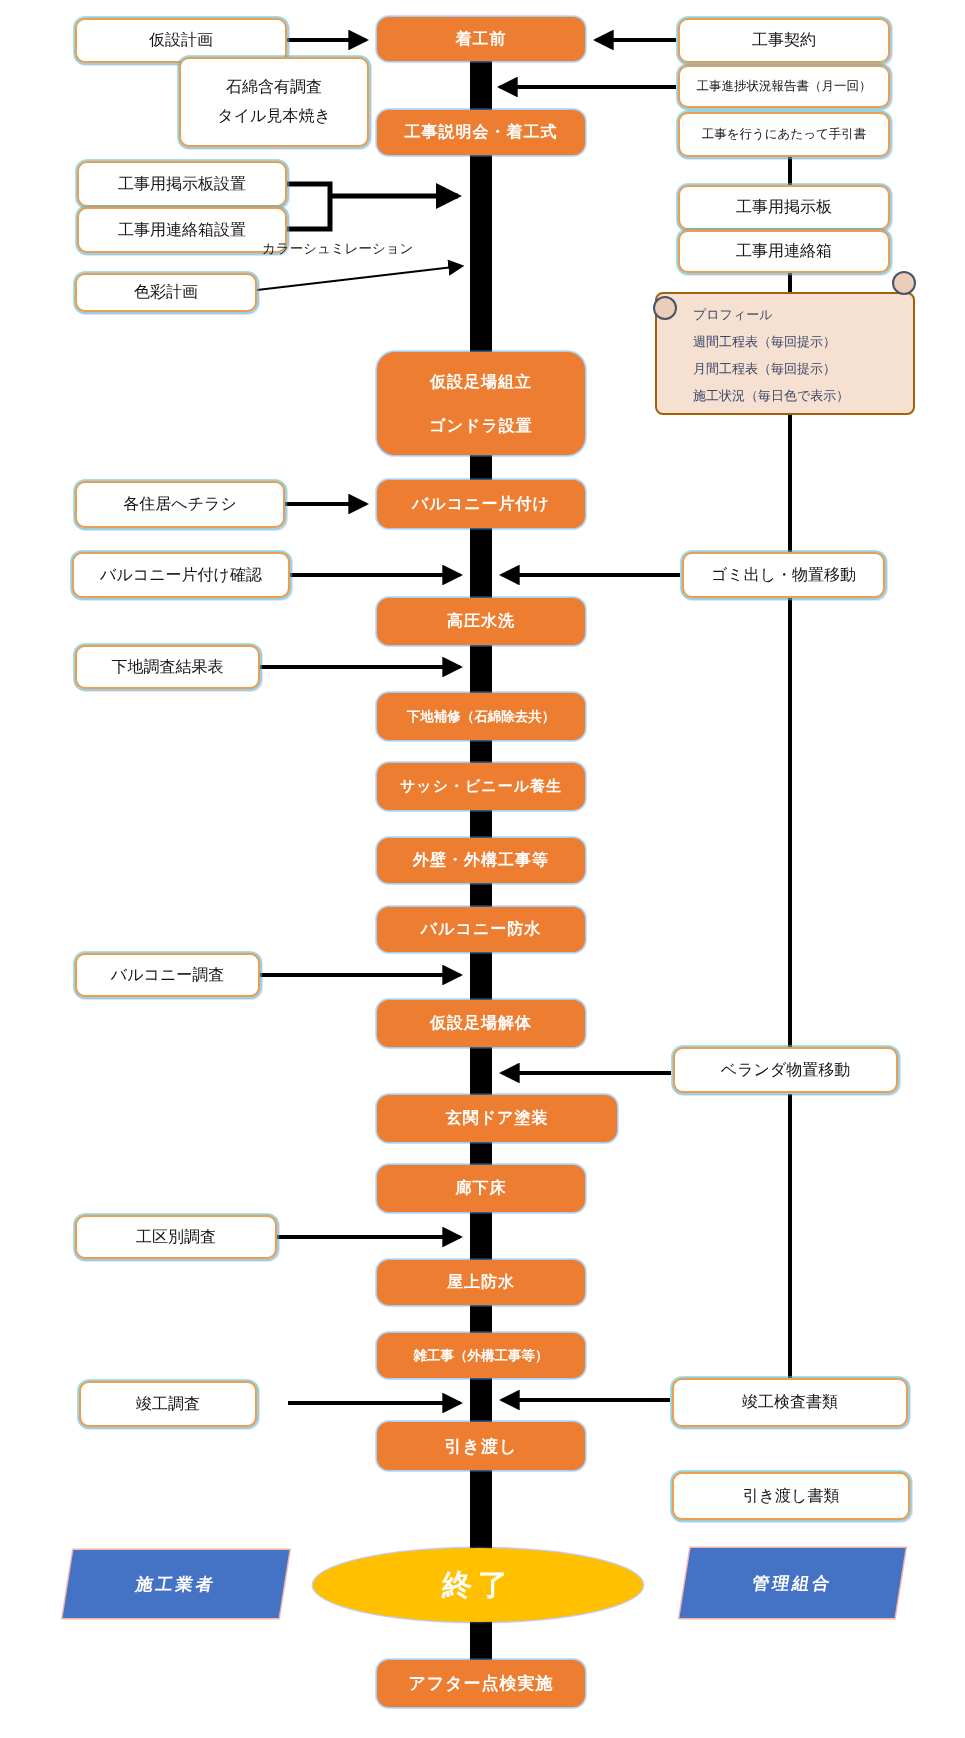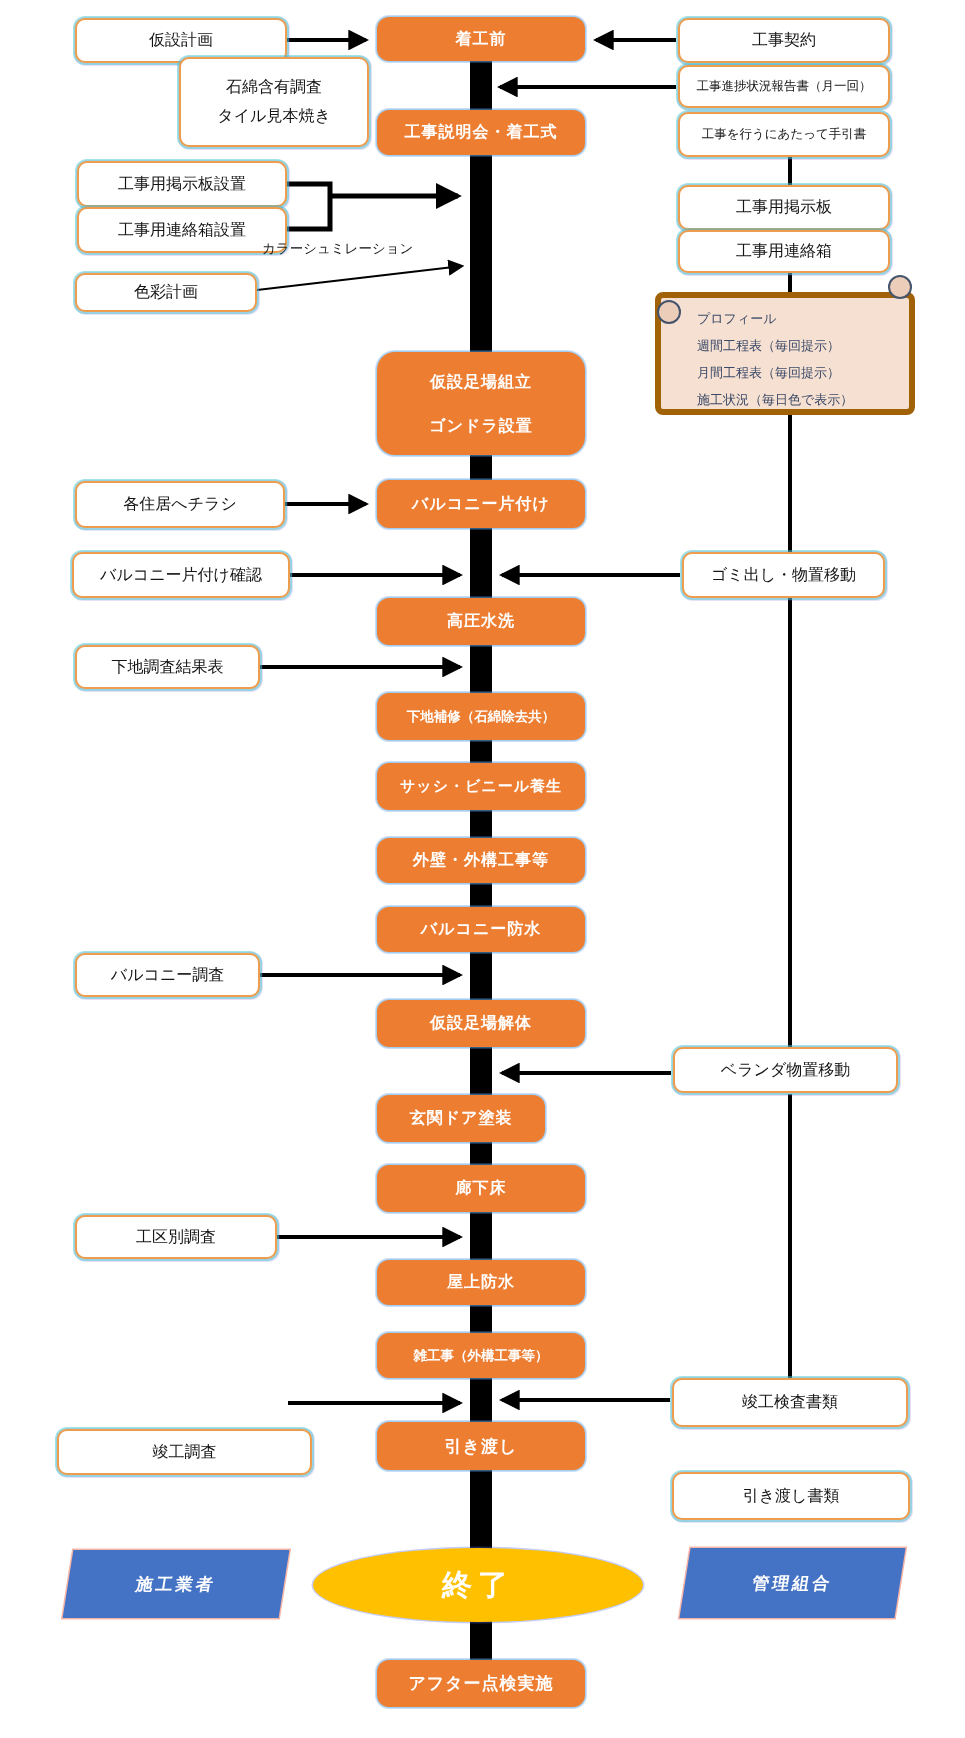--- a/index.html
+++ b/index.html
@@ -17,21 +17,21 @@
         font-size:16px;color:#151515;}
   .wbox.small{font-size:12.5px;}
   .obox{background:#ED7D31;border-radius:12px;color:#fff;font-weight:bold;font-size:16px;
         letter-spacing:1px;box-shadow:0 0 0 2px rgba(95,150,235,.32),0 0 0 1px rgba(70,200,210,.35);}
   .obox.small{font-size:13.5px;letter-spacing:0;}
   .obox.big{border-radius:18px;flex-direction:column;gap:14px;}
   .para{background:#4472C4;transform:skewX(-9deg);color:#fff;font-weight:bold;font-size:17px;
         letter-spacing:3px;box-shadow:0 0 0 1.5px rgba(235,90,60,.45);}
   .ellipse{background:#FFC000;border-radius:50%;color:#fff;font-weight:bold;font-size:30px;
         letter-spacing:6px;box-shadow:0 0 0 1.5px rgba(85,110,230,.35);}
-  .scroll{position:absolute;z-index:2;background:#F6E0D2;border:6px solid #a16207;border-radius:8px;box-sizing:border-box;}
+  .scroll{position:absolute;z-index:2;background:#F6E0D2;border:2px solid #a16207;border-radius:8px;box-sizing:border-box;}
   .curl{position:absolute;width:24px;height:24px;border:2px solid #44546A;border-radius:50%;
         background:#EBCDBA;box-sizing:border-box;}
   .curl-tr{right:-3px;top:-23px;}
   .curl-l{left:-4px;top:2px;}
   .scroll-items{position:absolute;left:36px;top:7px;color:#3B4A68;font-size:13px;line-height:27px;white-space:nowrap;}
   .annot{position:absolute;z-index:2;font-size:13.5px;color:#222;white-space:nowrap;}
   .ml{display:block;line-height:30px;}
 </style>
 </head>
 <body>
@@ -76,41 +76,41 @@
     <span class="ml">仮設足場組立</span>
     <span class="ml">ゴンドラ設置</span>
   </div>
   <div class="box obox" style="left:377px;top:480px;width:208px;height:48px;">バルコニー片付け</div>
   <div class="box obox" style="left:377px;top:598px;width:208px;height:47px;">高圧水洗</div>
   <div class="box obox small" style="left:377px;top:693px;width:208px;height:47px;">下地補修（石綿除去共）</div>
   <div class="box obox" style="left:377px;top:763px;width:208px;height:47px;font-size:15px;">サッシ・ビニール養生</div>
   <div class="box obox" style="left:377px;top:838px;width:208px;height:45px;">外壁・外構工事等</div>
   <div class="box obox" style="left:377px;top:907px;width:208px;height:45px;">バルコニー防水</div>
   <div class="box obox" style="left:377px;top:1000px;width:208px;height:47px;">仮設足場解体</div>
-  <div class="box obox" style="left:377px;top:1095px;width:168px;height:47px;">玄関ドア塗装</div>
+  <div class="box obox" style="left:377px;top:1095px;width:240px;height:47px;">玄関ドア塗装</div>
   <div class="box obox" style="left:377px;top:1165px;width:208px;height:47px;">廊下床</div>
   <div class="box obox" style="left:377px;top:1260px;width:208px;height:45px;">屋上防水</div>
   <div class="box obox small" style="left:377px;top:1333px;width:208px;height:45px;">雑工事（外構工事等）</div>
   <div class="box obox" style="left:377px;top:1422px;width:208px;height:48px;font-size:17px;">引き渡し</div>
   <div class="box obox" style="left:377px;top:1660px;width:208px;height:47px;font-size:17px;">アフター点検実施</div>
 
   <div class="box wbox" style="left:75px;top:18px;width:212px;height:45px;">仮設計画</div>
   <div class="box wbox" style="left:155px;top:57px;width:190px;height:90px;flex-direction:column;gap:8px;margin-left:24px;">
     <span>石綿含有調査</span>
     <span>タイル見本焼き</span>
   </div>
   <div class="box wbox" style="left:77px;top:161px;width:210px;height:46px;">工事用掲示板設置</div>
   <div class="box wbox" style="left:77px;top:207px;width:210px;height:46px;">工事用連絡箱設置</div>
   <div class="box wbox" style="left:75px;top:273px;width:182px;height:39px;">色彩計画</div>
   <div class="box wbox" style="left:75px;top:481px;width:210px;height:47px;">各住居へチラシ</div>
   <div class="box wbox" style="left:72px;top:552px;width:218px;height:46px;">バルコニー片付け確認</div>
   <div class="box wbox" style="left:75px;top:645px;width:185px;height:44px;">下地調査結果表</div>
   <div class="box wbox" style="left:75px;top:953px;width:185px;height:44px;">バルコニー調査</div>
   <div class="box wbox" style="left:75px;top:1215px;width:202px;height:44px;">工区別調査</div>
-  <div class="box wbox" style="left:57px;top:1381px;width:255px;height:46px;margin-top:48px;">竣工調査</div>
+  <div class="box wbox" style="left:79px;top:1381px;width:178px;height:46px;">竣工調査</div>
 
   <div class="annot" style="left:262px;top:240px;">カラーシュミレーション</div>
 
   <div class="box wbox" style="left:678px;top:18px;width:212px;height:45px;">工事契約</div>
   <div class="box wbox small" style="left:678px;top:65px;width:212px;height:43px;">工事進捗状況報告書（月一回）</div>
   <div class="box wbox small" style="left:678px;top:112px;width:212px;height:45px;">工事を行うにあたって手引書</div>
   <div class="box wbox" style="left:678px;top:185px;width:212px;height:45px;">工事用掲示板</div>
   <div class="box wbox" style="left:678px;top:230px;width:212px;height:43px;">工事用連絡箱</div>
   <div class="box wbox" style="left:682px;top:552px;width:203px;height:46px;">ゴミ出し・物置移動</div>
   <div class="box wbox" style="left:673px;top:1047px;width:225px;height:46px;">ベランダ物置移動</div>

